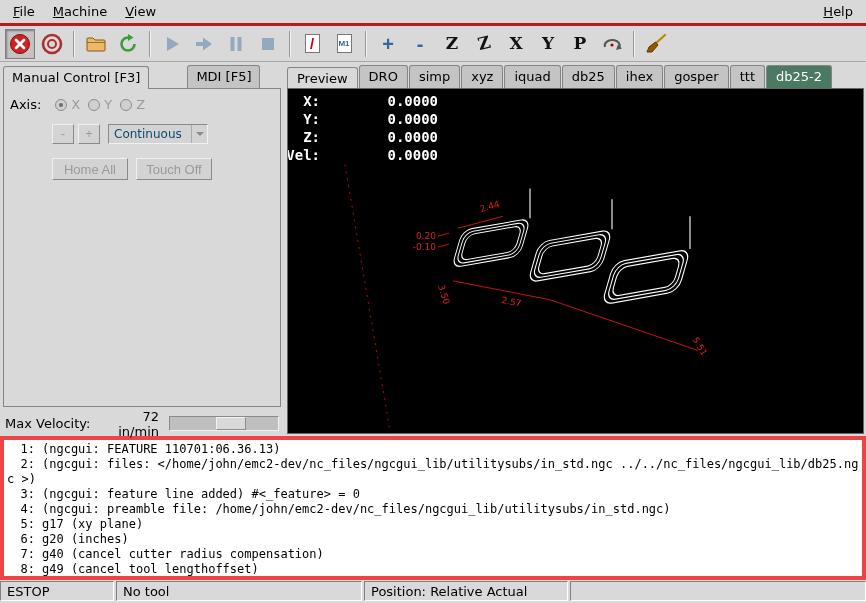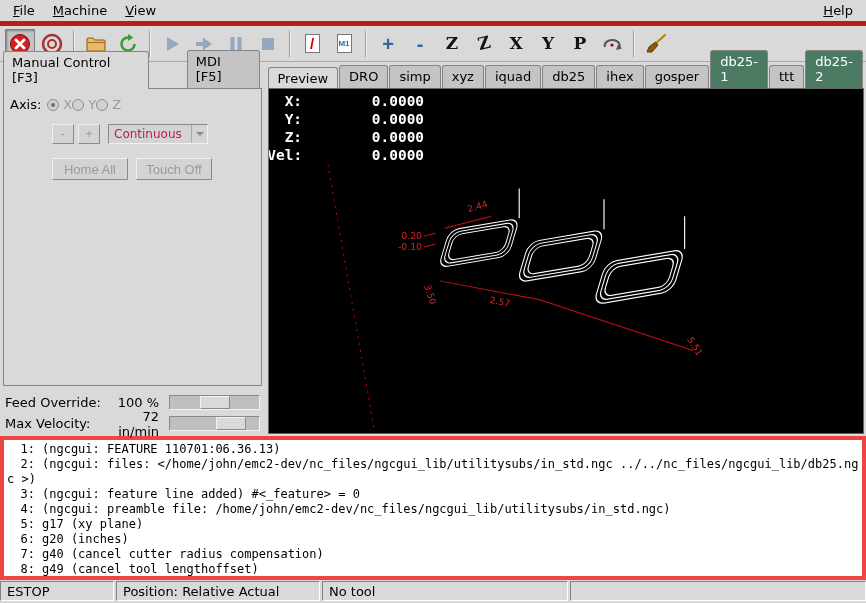--- a/index.html
+++ b/index.html
@@ -3,21 +3,21 @@
 <meta charset="utf-8">
 <style>
   * { box-sizing: border-box; margin: 0; padding: 0; }
   html,body { width: 866px; height: 603px; overflow: hidden; }
   body {
     font-family: "DejaVu Sans", "Liberation Sans", sans-serif;
     font-size: 13px; color: #000; background: #d9d9d9;
   }
   
   .menubar { height: 26px; display: flex; align-items: center; padding: 0 4px;
-             background: #d9d9d9; border-bottom: 5px solid #b91c1c; }
+             background: #d9d9d9; border-bottom: 3px solid #b91c1c; }
   .menu-item { padding: 3px 9px; cursor: default; }
   .menu-help { margin-left: auto; }
   
   .toolbar { height: 36px; display: flex; align-items: center; padding: 2px 4px;
              background: #d9d9d9; border-bottom: 1px solid #a8a8a8; }
   .tbtn { width: 30px; height: 30px; display: flex; align-items: center; justify-content: center;
           background: transparent; border: 1px solid transparent; margin: 0 1px; padding: 0; }
   .tbtn.pressed { background: #c3c3c3; border-color: #7f7f7f;
                   box-shadow: inset 1px 1px 2px rgba(0,0,0,.35); }
   .tbtn.disabled { opacity: .55; }
@@ -32,34 +32,34 @@
   .page-icon .slash { color: #cc0000; font-weight: bold; font-size: 15px; }
   .page-icon .m1 { color: #3465a4; font-weight: bold; font-size: 8px; }
   
   .main { display: flex; height: 374px; }
   .left-col { width: 283px; display: flex; flex-direction: column; padding: 2px 2px 2px 3px; }
   .nb-tabs { display: flex; align-items: flex-end; height: 24px; gap: 36px; }
   .nb-tab { padding: 3px 8px 4px; margin-right: 2px; background: #c4c4c4;
             border: 1px solid #858585; border-bottom: none; border-radius: 3px 3px 0 0; }
   .nb-tab.active { background: #d9d9d9; position: relative; top: 1px; }
   .nb-page { flex: 1; border: 1px solid #858585; background: #d9d9d9; padding: 8px 6px; }
-  .axis-row { display: flex; align-items: center; gap: 0; }
+  .axis-row { display: flex; align-items: center; gap: 8px; }
   .axis-label { margin-right: 6px; }
   .radio { display: flex; align-items: center; gap: 4px; color: #9a9a9a; }
   .radio .circle { width: 12px; height: 12px; border-radius: 50%;
                    border: 1px solid #8c8c8c; background: #d0d0d0; position: relative; }
   .radio.sel .circle::after { content: ""; position: absolute; left: 3px; top: 3px;
                    width: 4px; height: 4px; border-radius: 50%; background: #6d6d6d; }
   .jog-row { display: flex; align-items: center; gap: 4px; margin: 12px 0 0 42px; }
   .small-btn { width: 22px; height: 20px; background: #d3d3d3; color: #9a9a9a;
                border: 1px solid; border-color: #f0f0f0 #8a8a8a #8a8a8a #f0f0f0;
                font-size: 12px; text-align: center; line-height: 17px; }
   .combo { display: flex; align-items: center; width: 100px; height: 20px; margin-left: 4px;
            border: 1px solid; border-color: #8a8a8a #f0f0f0 #f0f0f0 #8a8a8a; background: #d3d3d3; }
-  .combo-text { flex: 1; color: #be185d; padding-left: 5px; font-size: 12px; }
+  .combo-text { flex: 1; color: #0c4a6e; padding-left: 5px; font-size: 12px; }
   .combo-arrow { width: 16px; height: 100%; display: flex; align-items: center; justify-content: center;
                  border-left: 1px solid #aaa; }
   .combo-arrow::after { content: ""; border: 4px solid transparent; border-top-color: #8b8b8b;
                  margin-top: 4px; }
   .home-row { display: flex; gap: 8px; margin: 14px 0 0 42px; }
   .wide-btn { width: 76px; height: 22px; background: #d3d3d3; color: #9a9a9a;
               border: 1px solid; border-color: #f0f0f0 #8a8a8a #8a8a8a #f0f0f0; font-size: 13px; }
   .sliders { margin-top: 6px; }
   .sl-row { display: flex; align-items: center; height: 21px; padding: 0 2px; }
   .sl-label { width: 96px; }
@@ -231,47 +231,39 @@
           <span class="combo-arrow"></span>
         </div>
       </div>
       <div class="home-row">
         <button class="wide-btn">Home All</button>
         <button class="wide-btn">Touch Off</button>
       </div>
     </div>
     <div class="sliders">
       <div class="sl-row">
-        <span class="sl-label">Feed Override:</span>
-        <span class="sl-value">100 %</span>
-        <span class="sl-trough">
-          <span class="sl-handle" style="left:30px"></span>
-        </span>
-      </div>
-      <div class="sl-row">
         <span class="sl-label">Max Velocity:</span>
         <span class="sl-value">72 in/min</span>
         <span class="sl-trough">
           <span class="sl-handle" style="left:46px"></span>
         </span>
       </div>
     </div>
   </div>
 
   <div class="right-col">
     <div class="rtabs">
       <span class="rtab active">Preview</span>
       <span class="rtab">DRO</span>
       <span class="rtab">simp</span>
       <span class="rtab">xyz</span>
       <span class="rtab">iquad</span>
       <span class="rtab">db25</span>
       <span class="rtab">ihex</span>
       <span class="rtab">gosper</span>
-      <span class="rtab hl">db25-1</span>
       <span class="rtab">ttt</span>
       <span class="rtab hl">db25-2</span>
     </div>
     <div class="preview">
       <svg viewBox="0 0 575 346" preserveAspectRatio="none">
 
         <g font-family="DejaVu Sans Mono, Liberation Mono, monospace" font-size="14" font-weight="bold" fill="#ffffff">
           <text x="32" y="17" text-anchor="end">X:</text>
           <text x="150" y="17" text-anchor="end">0.0000</text>
           <text x="32" y="35" text-anchor="end">Y:</text>
@@ -337,16 +329,16 @@
   <div class="gline"><span class="gnum">3:</span><span>(ngcgui: feature line added) #&lt;_feature&gt; = 0</span></div>
   <div class="gline"><span class="gnum">4:</span><span>(ngcgui: preamble file: /home/john/emc2-dev/nc_files/ngcgui_lib/utilitysubs/in_std.ngc)</span></div>
   <div class="gline"><span class="gnum">5:</span><span>g17 (xy plane)</span></div>
   <div class="gline"><span class="gnum">6:</span><span>g20 (inches)</span></div>
   <div class="gline"><span class="gnum">7:</span><span>g40 (cancel cutter radius compensation)</span></div>
   <div class="gline"><span class="gnum">8:</span><span>g49 (cancel tool lengthoffset)</span></div>
 </div>
 
 <div class="statusbar">
   <span class="status-cell sc-estop">ESTOP</span>
+  <span class="status-cell sc-tool">No tool</span>
   <span class="status-cell sc-pos">Position: Relative Actual</span>
-  <span class="status-cell sc-tool">No tool</span>
   <span class="status-cell sc-fill"></span>
 </div>
 
 </body></html>

